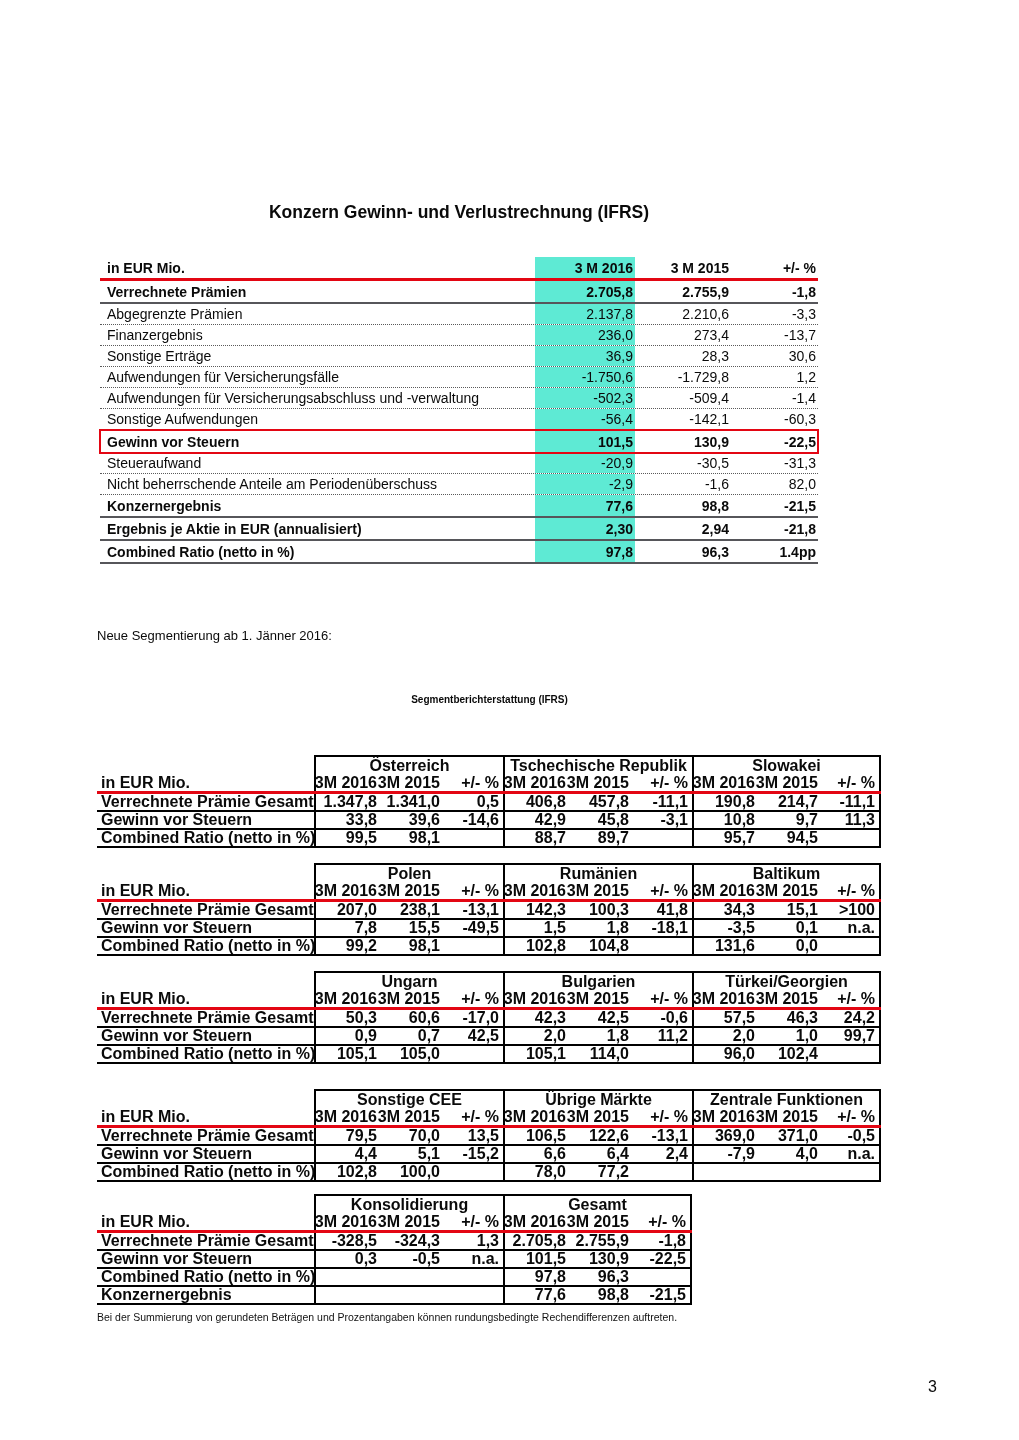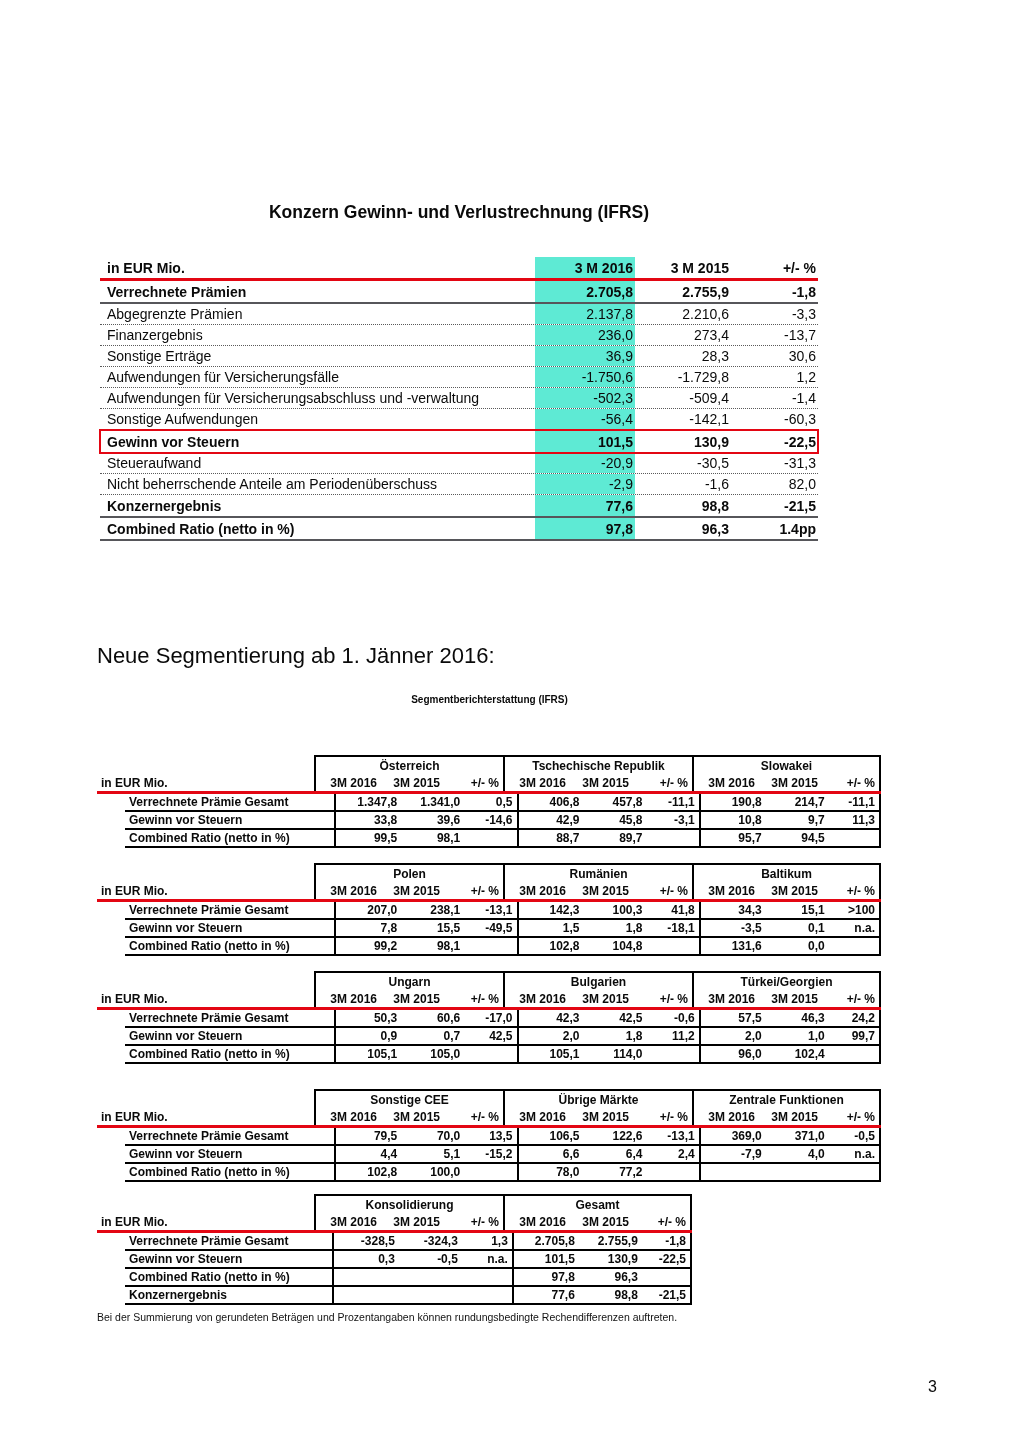--- a/index.html
+++ b/index.html
@@ -22,32 +22,32 @@
   .is-lab { flex:1; padding-left:7px; text-align:left; white-space:nowrap; }
   .is-c1 { width:100px; text-align:right; padding-right:2px; background:#5eead4; align-self:stretch; display:flex; align-items:center; justify-content:flex-end; }
   .is-c2 { width:96px;  text-align:right; padding-right:2px; }
   .is-c3 { width:87px;  text-align:right; padding-right:2px; }
   .sep-dotted { border-bottom:1px dotted #5a5a5a; }
   .sep-solid  { border-bottom:2px solid #56565a; }
   .sep-none   { border-bottom:none; }
   .red-outline { outline:2px solid #e30613; outline-offset:-1px; z-index:3; }
 
   
-  #segmentation-note { position:absolute; left:97px; top:643px; font-size:22px; }
+  #segmentation-note { position:absolute; left:97px; top:628px; font-size:13px; }
   #segment-title { position:absolute; left:97px; top:694px; width:785px; text-align:center; font-size:10px; font-weight:bold; }
 
-  .seg-table { position:absolute; left:97px; width:785px; font-size:12px; font-weight:bold; }
+  .seg-table { position:absolute; left:97px; width:785px; font-size:16px; font-weight:bold; }
   .seg-row { display:flex; align-items:stretch; }
   .seg-label { width:217px; padding-left:4px; display:flex; align-items:center; white-space:nowrap; }
   .seg-group { width:189px; display:flex; border-left:2px solid #000; }
   .seg-group:last-child { border-right:2px solid #000; }
   .seg-toprow .seg-group { border-top:2px solid #000; align-items:center; justify-content:center; }
   .seg-toprow { height:19px; }
   .seg-subhead { height:20px; border-bottom:3px solid #e30613; }
-  .seg-data { height:18px; border-bottom:2px solid #000;margin-left:28px; }
+  .seg-data { height:18px; border-bottom:2px solid #000; }
   .seg-country { text-align:center; }
   .sc { display:flex; align-items:center; justify-content:flex-end; white-space:nowrap; }
   .sc1 { width:64px; padding-right:3px; }
   .sc2 { width:63px; padding-right:3px; }
   .sc3 { flex:1;     padding-right:4px; }
   .seg-empty { border:none; }
 
   #footnote { position:absolute; left:97px; top:1311px; font-size:10.5px; color:#111; }
   #page-num { position:absolute; left:928px; top:1378px; font-size:16px; }
 </style>
@@ -126,20 +126,26 @@
           <div class="is-c2">-1,6</div>
           <div class="is-c3">82,0</div>
         </div>
         <div class="is-row sep-solid bold">
           <div class="is-lab">Konzernergebnis</div>
           <div class="is-c1">77,6</div>
           <div class="is-c2">98,8</div>
           <div class="is-c3">-21,5</div>
         </div>
         <div class="is-row sep-solid bold">
+          <div class="is-lab">Ergebnis je Aktie in EUR (annualisiert)</div>
+          <div class="is-c1">2,30</div>
+          <div class="is-c2">2,94</div>
+          <div class="is-c3">-21,8</div>
+        </div>
+        <div class="is-row sep-solid bold">
           <div class="is-lab">Combined Ratio (netto in %)</div>
           <div class="is-c1">97,8</div>
           <div class="is-c2">96,3</div>
           <div class="is-c3">1.4pp</div>
         </div>
       </div>
   </div>
 
   <div id="segmentation-note">Neue Segmentierung ab 1. Jänner 2016:</div>
   <div id="segment-title">Segmentberichterstattung (IFRS)</div>

